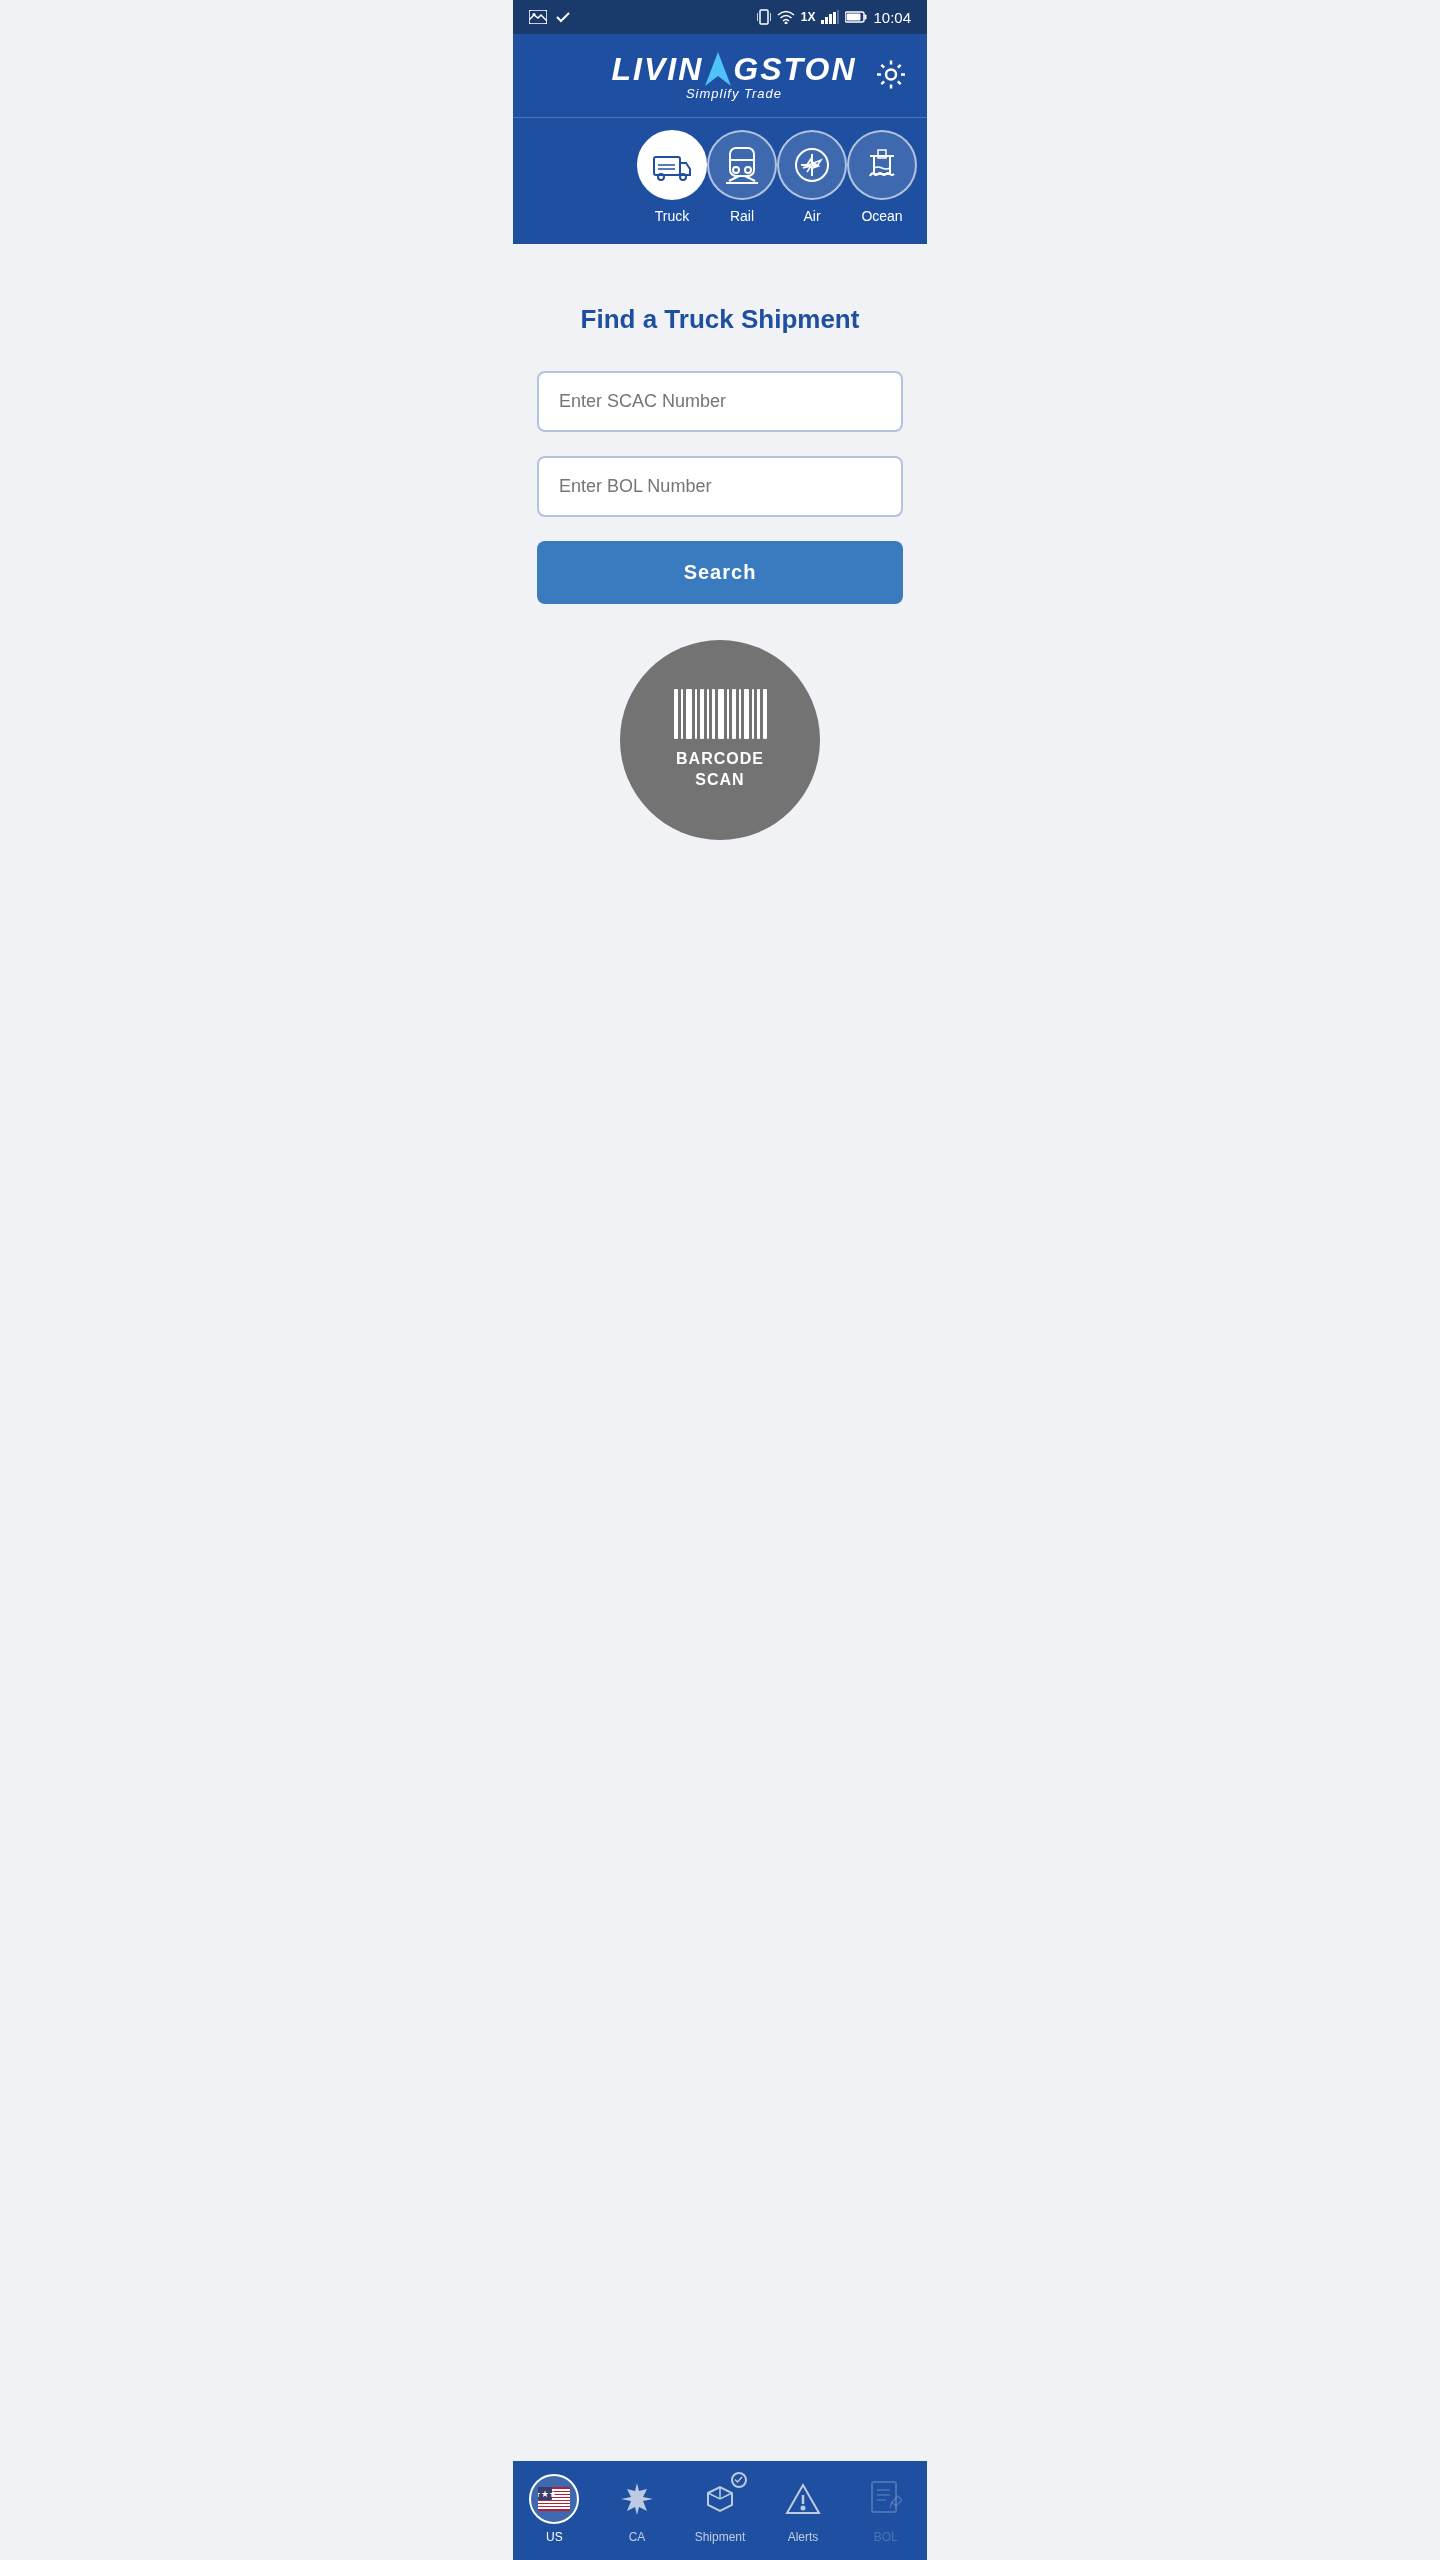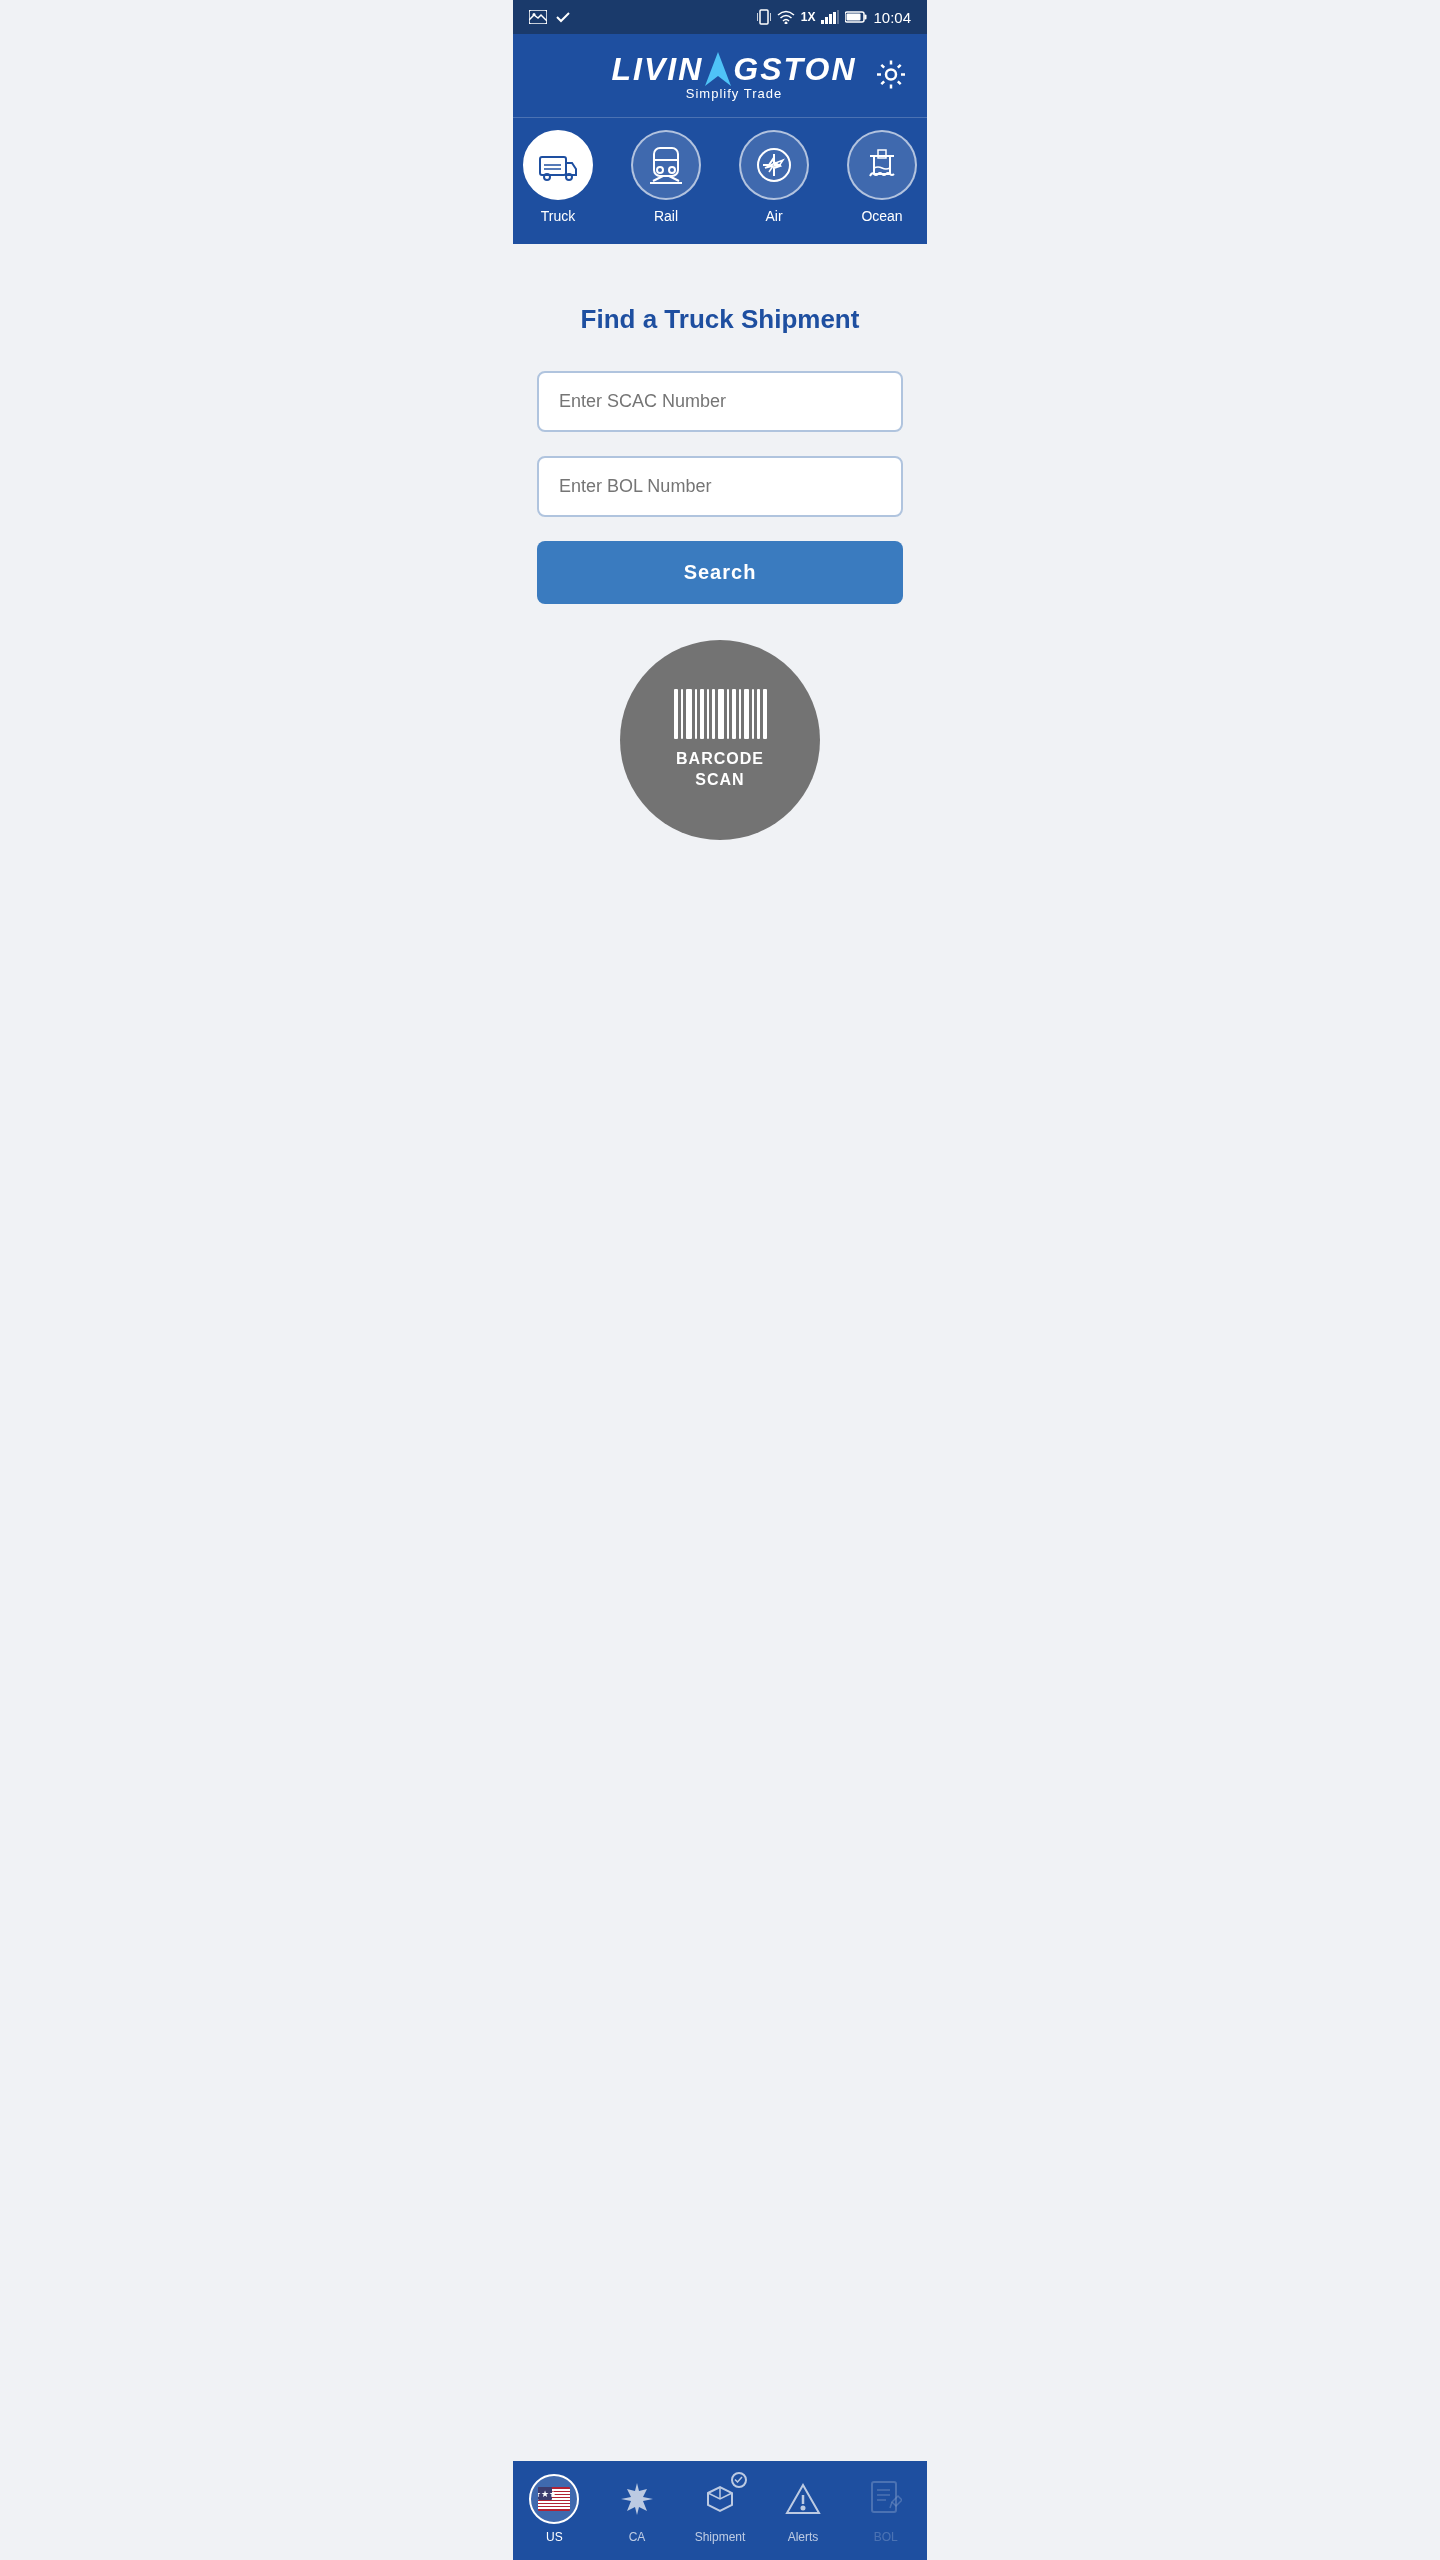--- a/index.html
+++ b/index.html
@@ -49,40 +49,41 @@
       font-size: 32px;
       font-weight: 900;
       font-style: italic;
       letter-spacing: 2px;
       display: flex;
       align-items: center;
     }
     .logo-subtitle {
       color: white;
       font-size: 13px;
+      font-style: italic;
       letter-spacing: 1px;
       margin-top: -2px;
       text-align: right;
     }
     .gear-btn {
       position: absolute;
       right: 20px;
       top: 50%;
       transform: translateY(-50%);
       background: none;
       border: none;
       cursor: pointer;
       color: white;
     }
 
     
     .transport-tabs {
       background: #1e4fa0;
       display: flex;
-      justify-content: space-between;
+      justify-content: flex-end;
       padding: 12px 10px 20px;
       border-top: 1px solid rgba(255,255,255,0.2);
     }
     .transport-tab {
       display: flex;
       flex-direction: column;
       align-items: center;
       gap: 8px;
       cursor: pointer;
     }

